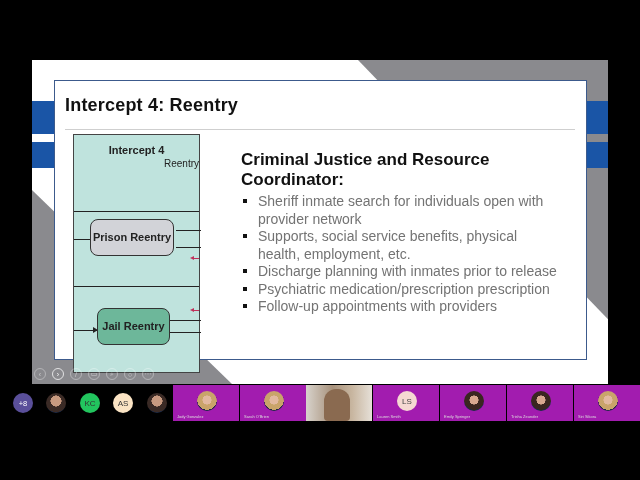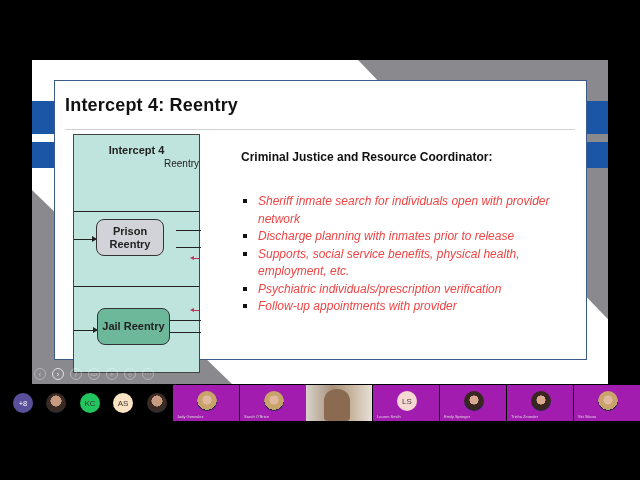--- a/index.html
+++ b/index.html
@@ -19,32 +19,32 @@
   #slide { position: absolute; left: 22px; top: 20px; width: 533px; height: 280px; background: #fff; border: 1px solid #3c5a8c; }
   #slide-title { position: absolute; left: 10px; top: 14px; font-size: 18px; font-weight: bold; color: #111; letter-spacing: 0.2px; }
   #title-rule { position: absolute; left: 10px; top: 48px; width: 510px; height: 1px; background: #cfcfcf; }
 
   
   #diagram { position: absolute; left: 18px; top: 53px; width: 127px; height: 239px; background: #bfe3dd; border: 1px solid #444; padding-left: 44px; }
   #diagram .hdr1 { position: absolute; left: 0; width: 100%; top: 9px; text-align: center; font-size: 11px; font-weight: bold; color: #222; }
   #diagram .hdr2 { position: absolute; left: 0; width: 100%; top: 23px; text-align: right; font-size: 10px; color: #222; }
   #diagram .hline { position: absolute; left: 0; width: 100%; height: 1px; background: #222; }
   .box { position: absolute; border: 1px solid #333; border-radius: 8px; display: flex; align-items: center; justify-content: center; text-align: center; font-size: 11px; font-weight: bold; color: #222; line-height: 13px; }
-  .box.prison { left: 22px; top: 84px; width: 68px; height: 37px; background: #d2d3d8; }
+  .box.prison { left: 16px; top: 84px; width: 84px; height: 37px; background: #d2d3d8; }
   .box.jail { left: 23px; top: 173px; width: 73px; height: 37px; background: #6db79a; }
   .arrow-in { position: absolute; left: 0; height: 1px; background: #222; }
   .arrow-in::after { content: ""; position: absolute; right: -1px; top: -3px; border-left: 5px solid #222; border-top: 3px solid transparent; border-bottom: 3px solid transparent; }
   .out-line { position: absolute; height: 1px; background: #222; }
   .red-arrow { position: absolute; width: 6px; height: 1px; background: #c0305a; }
   .red-arrow::before { content: ""; position: absolute; left: -3px; top: -2px; border-right: 4px solid #c0305a; border-top: 2.5px solid transparent; border-bottom: 2.5px solid transparent; }
 
   
-  #content-heading { position: absolute; left: 186px; top: 69px; font-size: 12px; font-weight: bold; color: #111; }
+  #content-heading { position: absolute; left: 186px; top: 69px; font-size: 17px; font-weight: bold; color: #111; }
   #bullets { position: absolute; left: 186px; top: 112px; width: 320px; list-style: none; }
-  #bullets li { position: relative; padding-left: 17px; font-size: 12px; color: #ef4444; line-height: 17.5px; font-style: italic; }
+  #bullets li { position: relative; padding-left: 17px; font-size: 14px; color: #737373; line-height: 17.5px; }
   #bullets li .sq { position: absolute; left: 2px; top: 6px; width: 4px; height: 4px; background: #111; }
 
   
   #ppt-toolbar { position: absolute; left: 34px; top: 368px; display: flex; gap: 6px; }
   .tb-btn { width: 12px; height: 12px; border-radius: 50%; border: 1px solid rgba(255,255,255,0.35); color: rgba(255,255,255,0.55); font-size: 7px; display: flex; align-items: center; justify-content: center; }
   .tb-btn.active { border-color: rgba(255,255,255,0.75); color: #fff; }
 
   
   #strip { position: absolute; left: 0; top: 385px; width: 640px; height: 36px; background: #000; }
   .avatar { position: absolute; top: 8px; width: 20px; height: 20px; border-radius: 50%; display: flex; align-items: center; justify-content: center; font-size: 8px; color: #333; }
@@ -89,24 +89,24 @@
         <div class="red-arrow" style="top:175px;left:119px"></div>
         <div class="arrow-in" style="top:195px;width:23px"></div>
         <div class="box jail">Jail Reentry</div>
         <div class="out-line" style="top:185px;left:96px;width:31px"></div>
         <div class="out-line" style="top:197px;left:96px;width:31px"></div>
       </div>
 
       <div id="content-heading">Criminal Justice and Resource Coordinator:</div>
       <ul id="bullets">
         <li><span class="sq"></span><span>Sheriff inmate search for individuals open with provider network</span></li>
+        <li><span class="sq"></span><span>Supports, social service benefits, physical health, employment, etc.</span></li>
         <li><span class="sq"></span><span>Discharge planning with inmates prior to release</span></li>
-        <li><span class="sq"></span><span>Supports, social service benefits, physical health, employment, etc.</span></li>
-        <li><span class="sq"></span><span>Psychiatric individuals/prescription verification</span></li>
-        <li><span class="sq"></span><span>Follow-up appointments with provider</span></li>
+        <li><span class="sq"></span><span>Psychiatric medication/prescription prescription</span></li>
+        <li><span class="sq"></span><span>Follow-up appointments with providers</span></li>
       </ul>
     </div>
   </div>
 
   <div id="ppt-toolbar">
     <div class="tb-btn">‹</div>
     <div class="tb-btn active">›</div>
     <div class="tb-btn">/</div>
     <div class="tb-btn">▭</div>
     <div class="tb-btn">⌕</div>

